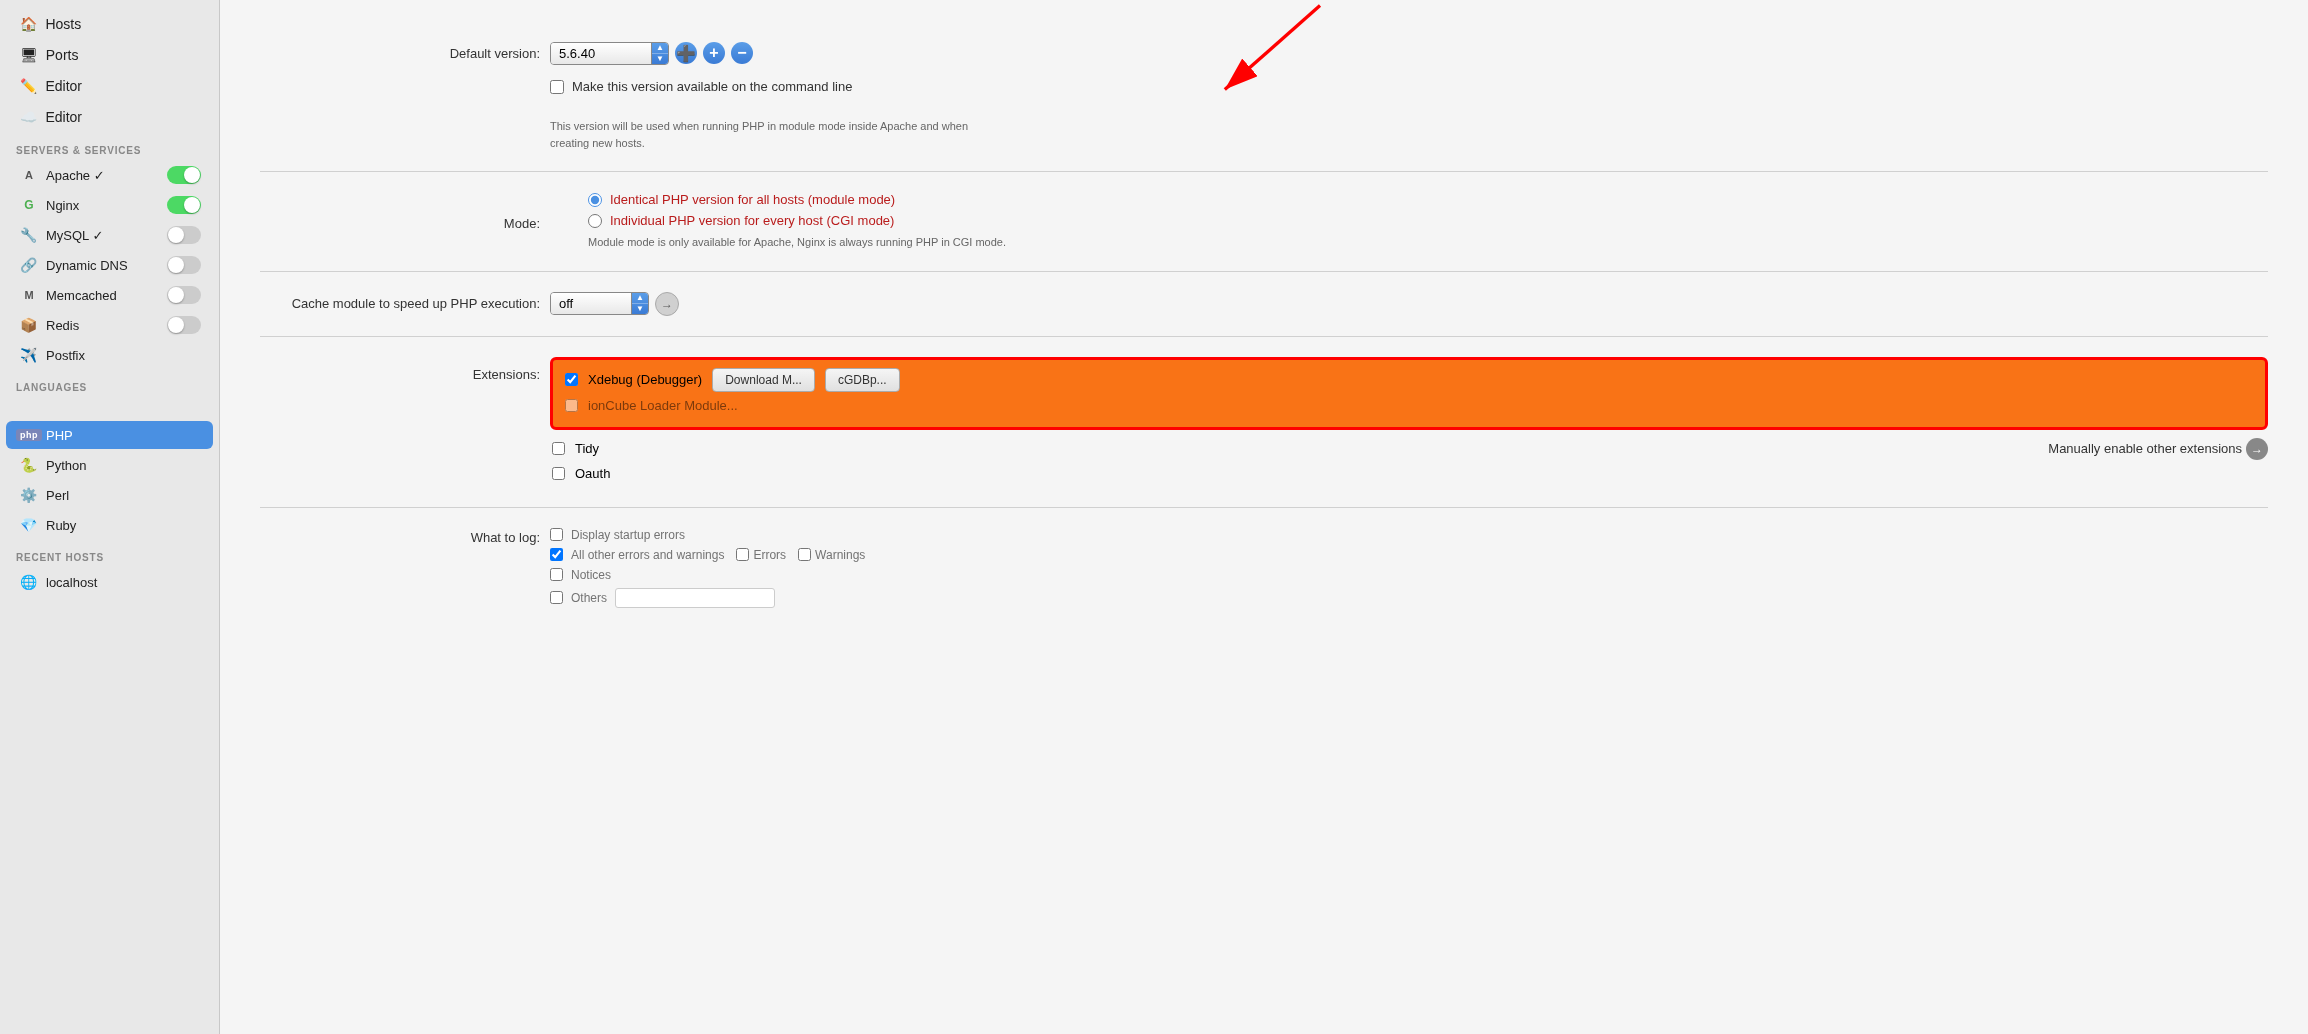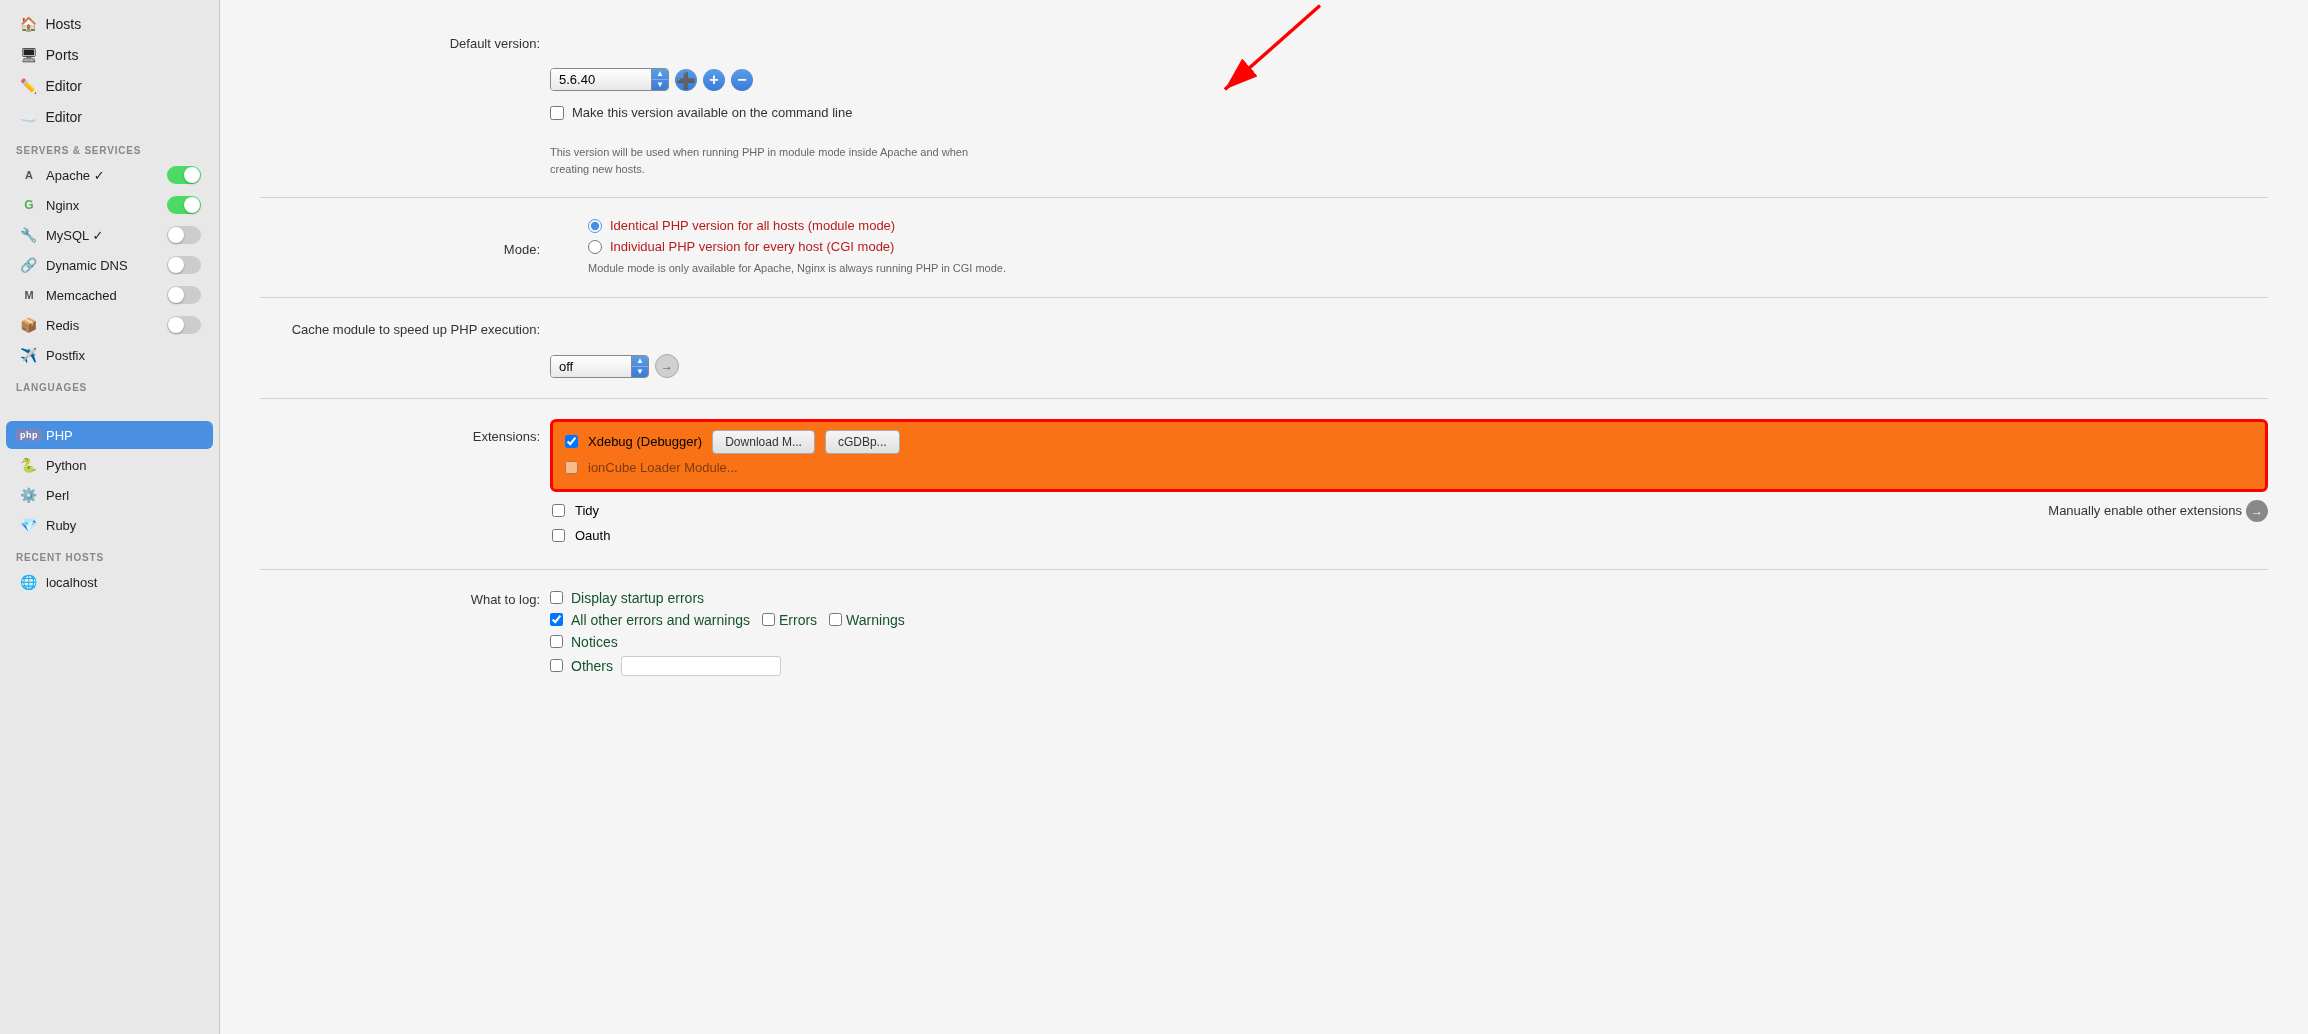--- a/index.html
+++ b/index.html
@@ -80,21 +80,21 @@
       transition: left 0.2s;
       box-shadow: 0 1px 2px rgba(0,0,0,0.3);
     }
     .sidebar-item .toggle.on::after { left: 17px; }
 
     
     .main {
       flex: 1;
       background: #f5f5f5;
       overflow-y: auto;
-      padding: 32px 40px;
+      padding: 42px 40px;
       position: relative;
     }
 
     .section-divider {
       border: none;
       border-top: 1px solid #d0d0d0;
       margin: 20px 0;
     }
 
     .form-row {
@@ -108,24 +108,23 @@
       text-align: right;
       min-width: 280px;
       font-size: 13px;
       color: #333;
       padding-top: 4px;
       flex-shrink: 0;
     }
 
     .form-control-group {
       display: flex;
-      align-items: flex-end;
+      align-items: flex-start;
       gap: 6px;
       flex-wrap: wrap;
-      margin-top: 36px;
     }
 
     .combined-select {
       display: flex;
       align-items: stretch;
       border: 1px solid #888;
       border-radius: 4px;
       overflow: hidden;
     }
     .combined-select select {
@@ -278,21 +277,21 @@
       display: flex;
       flex-direction: column;
       gap: 6px;
     }
 
     .log-row {
       display: flex;
       align-items: center;
       gap: 8px;
     }
-    .log-row label { font-size: 14px; color: #14532d; }
+    .log-row label { font-size: 12px; color: #737373; }
 
     .errors-warnings-group {
       display: flex;
       align-items: center;
       gap: 12px;
       margin-left: 4px;
     }
     .errors-warnings-group .sub-check {
       display: flex;
       align-items: center;

